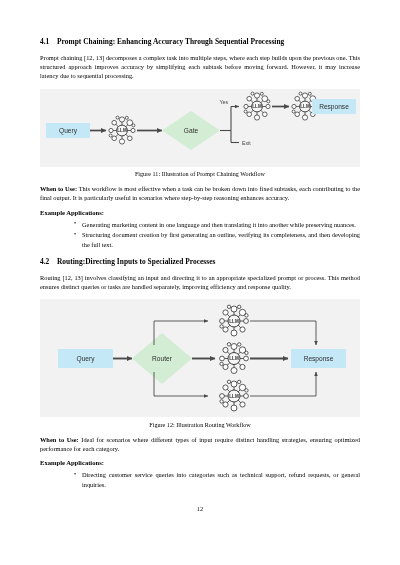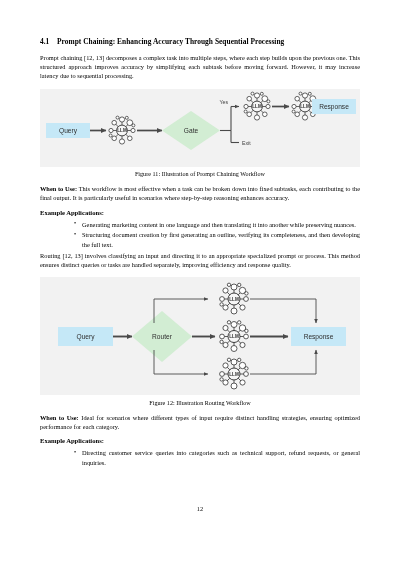--- a/index.html
+++ b/index.html
@@ -268,20 +268,23 @@
       <span class="lead-label">When to Use:</span><span> This workflow is most effective when a task can be broken down into fixed subtasks, each contributing to the final output. It is particularly useful in scenarios where step-by-step reasoning enhances accuracy.</span>
     </p>
   </div>
 
   <h3 class="mini-heading">Example Applications:</h3>
   <ul class="bullets">
     <li>Generating marketing content in one language and then translating it into another while preserving nuances.</li>
     <li>Structuring document creation by first generating an outline, verifying its completeness, and then developing the full text.</li>
   </ul>
 
+  <h2 class="section-heading" style="margin-top:9px;">
+    <span class="secnum">4.2</span><span>Routing:Directing Inputs to Specialized Processes</span>
+  </h2>
 
   <p class="body-text">Routing [12, 13] involves classifying an input and directing it to an appropriate specialized prompt or process. This method ensures distinct queries or tasks are handled separately, improving efficiency and response quality.</p>
 
   <div class="figure">
     <svg class="figure-canvas" viewBox="0 0 320 118" width="320" height="118">
       <rect x="0" y="0" width="320" height="118" fill="#f2f2f2"></rect>
 
       <g>
         <rect x="18" y="50" width="55" height="19" fill="#c5e8f7"></rect>
         <text class="node-label" x="45.5" y="62" text-anchor="middle">Query</text>

